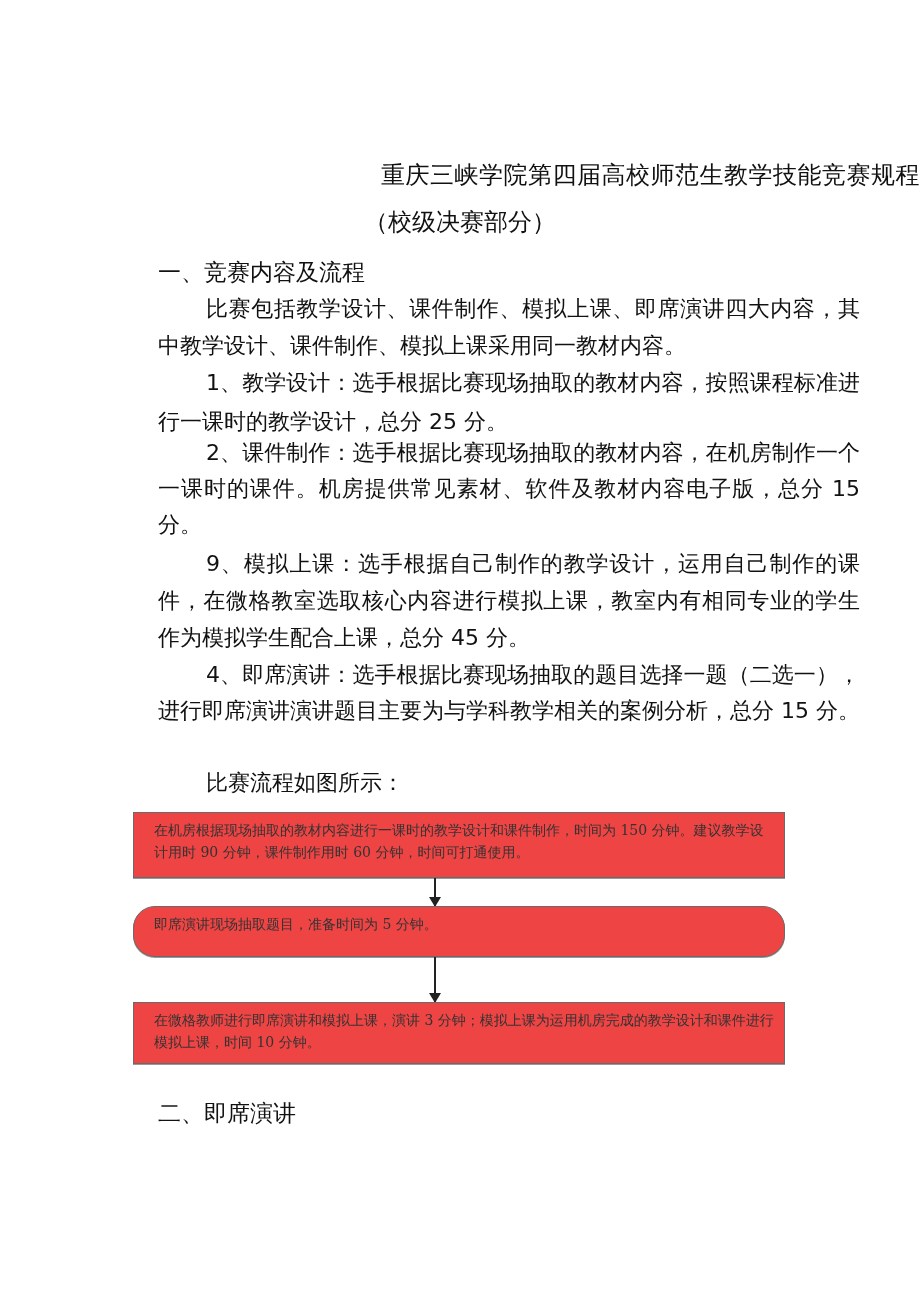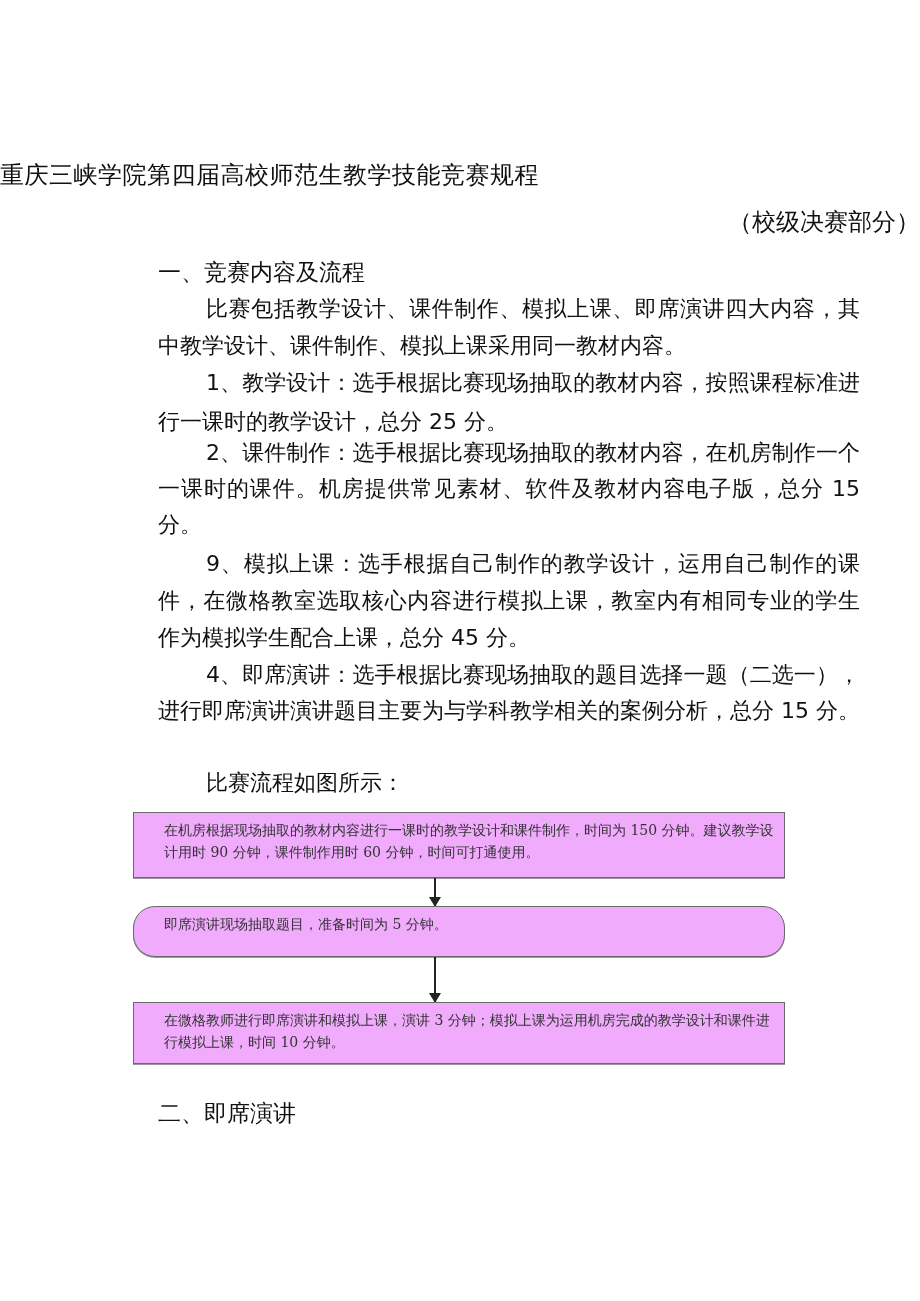--- a/index.html
+++ b/index.html
@@ -3,41 +3,41 @@
   <meta charset="utf-8">
   <style>
     html, body { margin: 0; padding: 0; background: #ffffff; }
     body {
       width: 920px; height: 1301px; position: relative; overflow: hidden;
       font-family: "DejaVu Sans", "Liberation Sans", sans-serif;
       color: #111111;
     }
     .page { position: absolute; left: 0; top: 0; width: 920px; height: 1301px; }
     .title {
-      position: absolute; left: 0; width: 920px; text-align: left;
+      position: absolute; left: 0; width: 920px; text-align: right;
       top: 158px; font-size: 24px; line-height: 34px; letter-spacing: 0.5px;
     }
     .subtitle {
-      position: absolute; left: 0; width: 920px; text-align: right;
+      position: absolute; left: 0; width: 920px; text-align: center;
       top: 205px; font-size: 24px; line-height: 34px;
     }
     .para {
       position: absolute; left: 110px; width: 702px;
       font-size: 22px; text-indent: 48px;
       text-align: justify; text-align-last: left; margin-left: 48px;
     }
     .heading { position: absolute; left: 158px; font-size: 23px; line-height: 34px; }
     .flow { position: absolute; left: 133px; width: 654px; top: 812px; height: 252px; }
     .box {
       position: absolute; left: 0; width: 652px;
-      border: 1px solid #6a6a6a; background: #f0abfc;
+      border: 1px solid #6a6a6a; background: #ef4444;
       box-shadow: 0 1px 0 #999;
       font-family: "DejaVu Serif", "Liberation Serif", serif;
       font-size: 14px; line-height: 22px; color: #333;
-      padding: 6px 10px 0 30px; box-sizing: border-box;
+      padding: 6px 10px 0 20px; box-sizing: border-box;
     }
     .box1 { top: 0; height: 66px; }
     .box2 { top: 94px; height: 51px; border-radius: 22px; }
     .box3 { top: 190px; height: 62px; }
     .arrow { position: absolute; left: 301px; width: 2px; background: #222; }
     .arrow::after {
       content: ""; position: absolute; left: -5px; bottom: -1px;
       border-left: 6px solid transparent; border-right: 6px solid transparent;
       border-top: 10px solid #222;
     }

